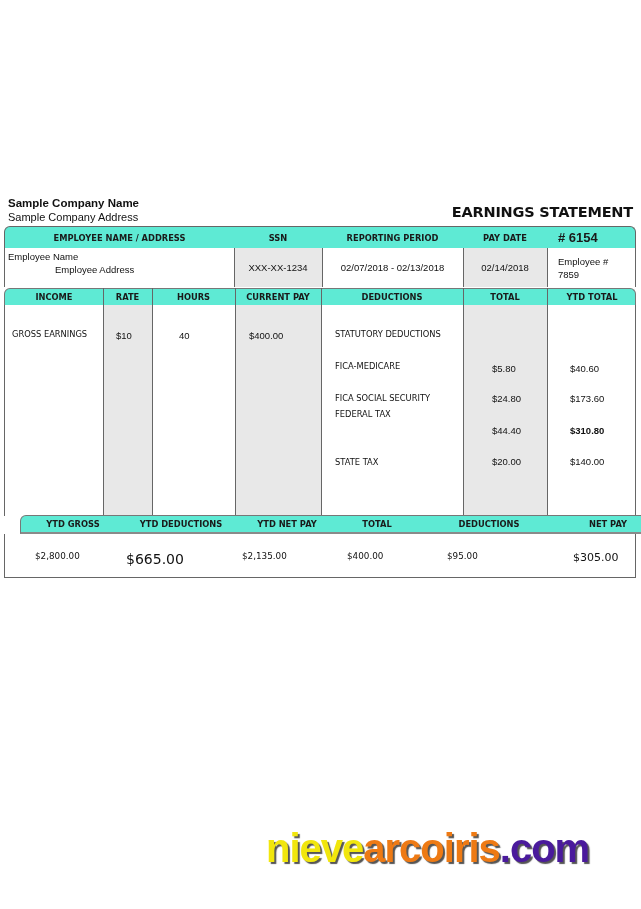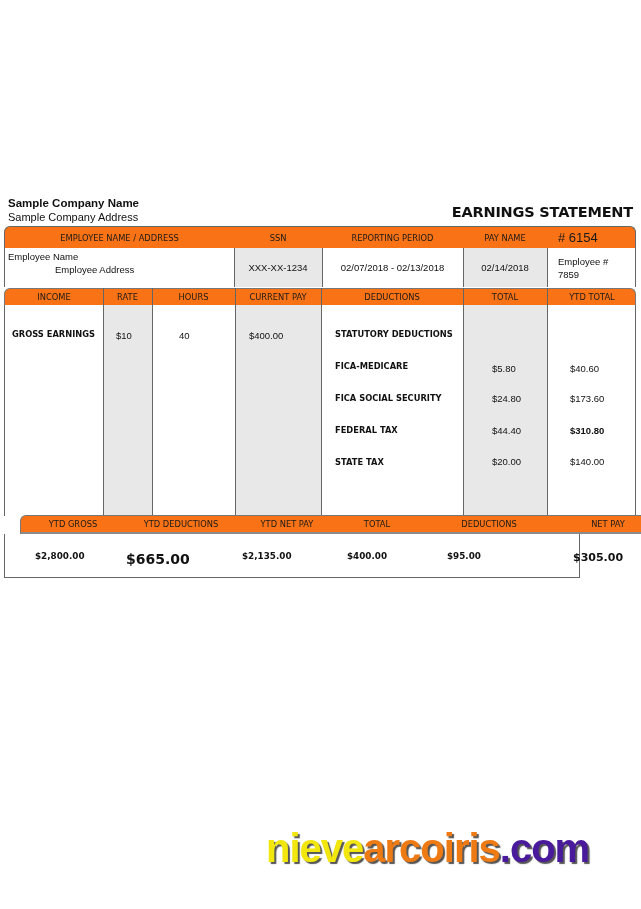--- a/index.html
+++ b/index.html
@@ -2,60 +2,60 @@
 <html><head>
 <meta charset="utf-8">
 <style>
   html, body { margin:0; padding:0; background:#ffffff; }
   body { width:641px; height:909px; position:relative; overflow:hidden; font-family:"Liberation Sans", sans-serif; color:#111; }
   .abs { position:absolute; }
   .company-name { left:8px; top:197px; font-size:11.5px; font-weight:bold; }
   .company-addr { left:8px; top:211px; font-size:11px; }
   .title { right:8px; top:204px; font-size:14.5px; font-weight:900; letter-spacing:-0.2px; font-family:"DejaVu Sans", sans-serif; }
 
-  .hdr { background:#f97316; font-family:"DejaVu Sans", sans-serif; font-weight:normal; font-size:8.3px; color:#1a1a1a;padding-left:48px; }
+  .hdr { background:#5eead4; font-family:"DejaVu Sans", sans-serif; font-weight:bold; font-size:8.3px; color:#1a1a1a;padding-left:48px; }
   .hdr-cell { position:absolute; top:0; height:100%; display:flex; align-items:center; justify-content:center; }
   .vline { position:absolute; width:1px; background:#666; }
   .shade { position:absolute; background:#e8e8e8; }
   .cell-text { position:absolute; font-size:9.5px; }
-  .label-bold { position:absolute; font-family:"DejaVu Sans", sans-serif; font-weight:bold; font-size:8.3px; }
+  .label-bold { position:absolute; font-family:"DejaVu Sans", sans-serif; font-weight:normal; font-size:8.3px; }
 
   
   #info { left:4px; top:226px; width:632px; height:61px; }
   #info .hdr { position:absolute; left:0; top:0; width:632px; height:22px; border-radius:6px 6px 0 0; border:1px solid #666; box-sizing:border-box; border-bottom:none; }
   #info .body { position:absolute; left:0; top:22px; width:632px; height:39px; box-sizing:border-box; border:1px solid #666; border-top:none; border-bottom:none; }
 
   
   #main { left:4px; top:288px; width:632px; height:184px; }
   #main .hdr { position:absolute; left:0; top:0; width:632px; height:17px; border-radius:6px 6px 0 0; box-sizing:border-box; border:1px solid #777; border-bottom:none; }
   #main .body { position:absolute; left:0; top:17px; width:632px; height:211px; box-sizing:border-box; border-left:1px solid #666; border-right:1px solid #666; }
 
   
   #sum { left:4px; top:515px; width:632px; height:63px; }
   #sum .hdr { position:absolute; left:16px; top:0; width:632px; height:19px; border-radius:6px 6px 0 0; box-sizing:border-box; border:1px solid #777; border-bottom:2px solid #8a8a8a; }
-  #sum .body { position:absolute; left:0; top:19px; width:576px; height:44px; box-sizing:border-box; border:1px solid #666; border-top:none; }
+  #sum .body { position:absolute; left:0; top:19px; width:632px; height:44px; box-sizing:border-box; border:1px solid #666; border-top:none; }
 
   .watermark { left:266px; top:826px; font-family:"Liberation Sans", sans-serif; font-weight:900; font-size:40px; letter-spacing:-1px; text-shadow:2px 2px 1px #555; }
   .wm1 { color:#f1e60d; }
   .wm2 { color:#ee7a14; }
   .wm3 { color:#4a1a9c; }
 </style>
 </head>
 <body>
 
 <div class="abs company-name">Sample Company Name</div>
 <div class="abs company-addr">Sample Company Address</div>
 <div class="abs title">EARNINGS STATEMENT</div>
 
 <div class="abs" id="info">
   <div class="hdr">
     <div class="hdr-cell" style="left:0;width:229px;">EMPLOYEE NAME / ADDRESS</div>
     <div class="hdr-cell" style="left:229px;width:88px;">SSN</div>
     <div class="hdr-cell" style="left:317px;width:141px;">REPORTING PERIOD</div>
-    <div class="hdr-cell" style="left:458px;width:84px;">PAY NAME</div>
+    <div class="hdr-cell" style="left:458px;width:84px;">PAY DATE</div>
     <div class="hdr-cell" style="left:553px;justify-content:flex-start;font-family:'Liberation Sans',sans-serif;font-size:13px;"># 6154</div>
   </div>
   <div class="body">
     <div class="shade" style="left:229px;top:0;width:88px;height:39px;"></div>
     <div class="shade" style="left:458px;top:0;width:84px;height:39px;"></div>
     <div class="vline" style="left:229px;top:0;height:39px;"></div>
     <div class="vline" style="left:317px;top:0;height:39px;"></div>
     <div class="vline" style="left:458px;top:0;height:39px;"></div>
     <div class="vline" style="left:542px;top:0;height:39px;"></div>
     <div class="cell-text" style="left:3px;top:3px;">Employee Name</div>
@@ -97,21 +97,21 @@
     <div class="label-bold" style="left:330px;top:24px;">STATUTORY DEDUCTIONS</div>
 
     <div class="label-bold" style="left:330px;top:56px;">FICA-MEDICARE</div>
     <div class="cell-text" style="left:487px;top:58px;">$5.80</div>
     <div class="cell-text" style="left:565px;top:58px;">$40.60</div>
 
     <div class="label-bold" style="left:330px;top:88px;">FICA SOCIAL SECURITY</div>
     <div class="cell-text" style="left:487px;top:88px;">$24.80</div>
     <div class="cell-text" style="left:565px;top:88px;">$173.60</div>
 
-    <div class="label-bold" style="left:330px;top:120px;text-align:right;">FEDERAL TAX</div>
+    <div class="label-bold" style="left:330px;top:104px;text-align:right;">FEDERAL TAX</div>
     <div class="cell-text" style="left:487px;top:120px;">$44.40</div>
     <div class="cell-text" style="left:565px;top:120px;font-weight:bold;">$310.80</div>
 
     <div class="label-bold" style="left:330px;top:152px;">STATE TAX</div>
     <div class="cell-text" style="left:487px;top:151px;">$20.00</div>
     <div class="cell-text" style="left:565px;top:151px;">$140.00</div>
   </div>
 </div>
 
 <div class="abs" id="sum">

